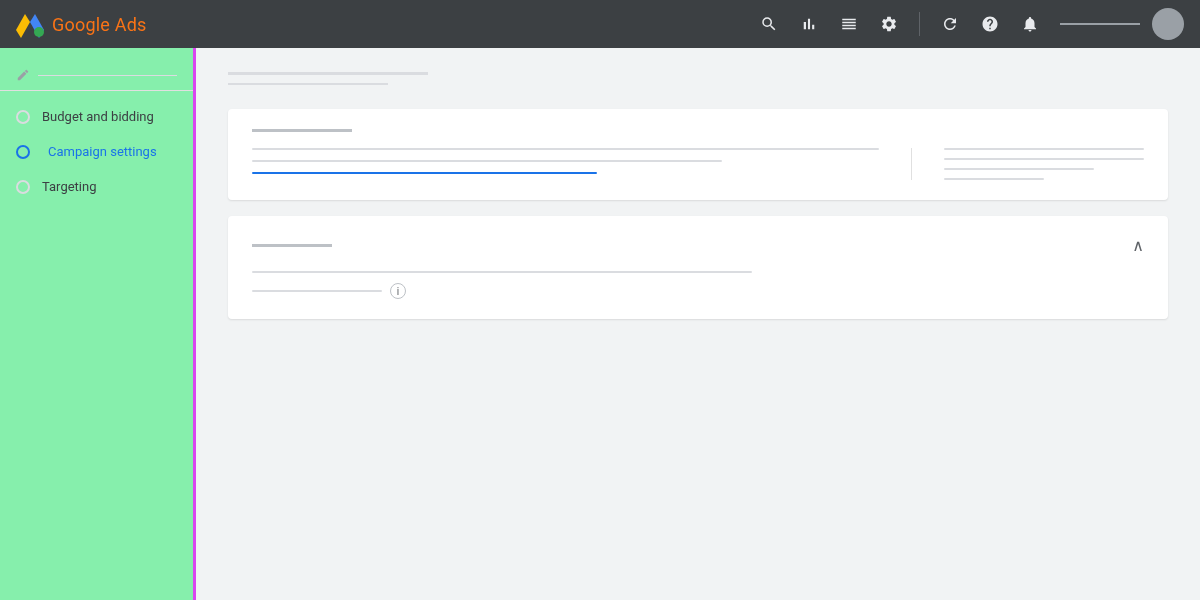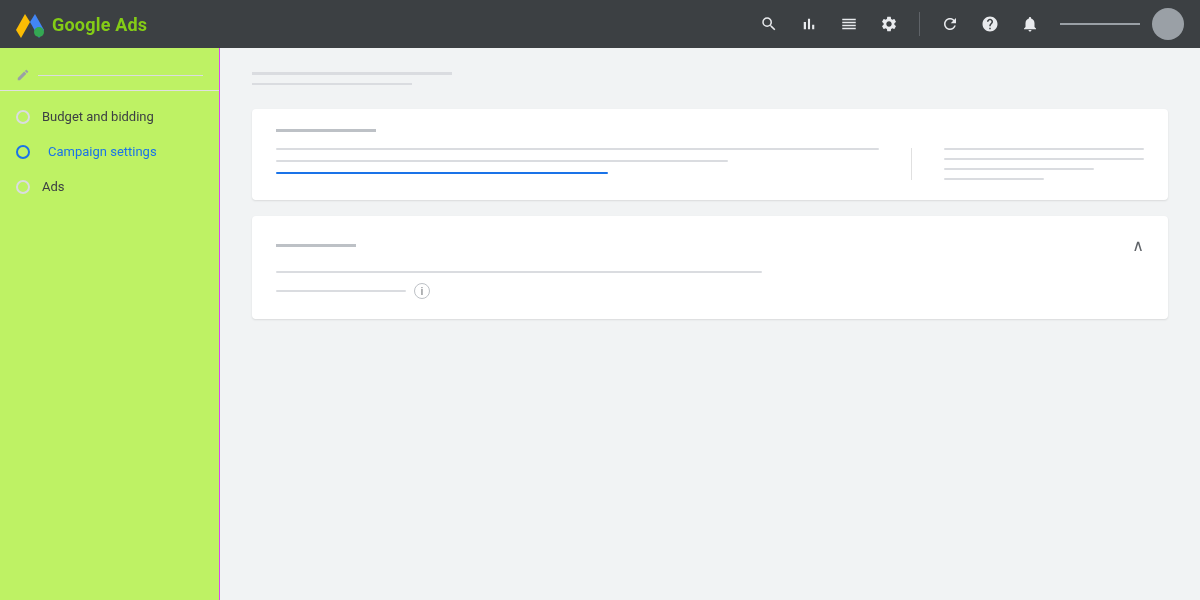--- a/index.html
+++ b/index.html
@@ -19,23 +19,23 @@
     .header-logo {
       display: flex;
       align-items: center;
       gap: 8px;
     }
     .logo-icon {
       width: 28px;
       height: 28px;
     }
     .logo-text {
-      color: #84cc16;
+      color: #f97316;
       font-size: 18px;
-      font-weight: 700;
+      font-weight: 400;
       letter-spacing: 0.2px;
     }
     .header-spacer { flex: 1; }
     .header-icons {
       display: flex;
       align-items: center;
       gap: 4px;
     }
     .header-icon-btn {
       width: 36px;
@@ -70,23 +70,23 @@
 
     
     .layout {
       display: flex;
       height: 600px;
       padding-top: 48px;
     }
 
     
     .sidebar {
-      width: 220px;
-      background: #bef264;
-      border-right: 1px solid #d946ef;
+      width: 196px;
+      background: #86efac;
+      border-right: 3px solid #d946ef;
       padding: 12px 0;
       flex-shrink: 0;
       height: 100%;
       overflow-y: auto;
     }
     .sidebar-search {
       display: flex;
       align-items: center;
       padding: 8px 16px;
       gap: 8px;
@@ -310,21 +310,21 @@
       <div class="sidebar-nav-item">
         <div class="nav-circle"></div>
         <span class="nav-label">Budget and bidding</span>
       </div>
       <div class="sidebar-nav-item active">
         <div class="nav-circle active"></div>
         <span class="nav-label">Campaign settings</span>
       </div>
       <div class="sidebar-nav-item">
         <div class="nav-circle"></div>
-        <span class="nav-label">Ads</span>
+        <span class="nav-label">Targeting</span>
       </div>
     </nav>
   </aside>
 
   <main class="main">
 
     <div class="page-title-line"></div>
     <div class="page-subtitle-line"></div>
 
     <div class="card">

